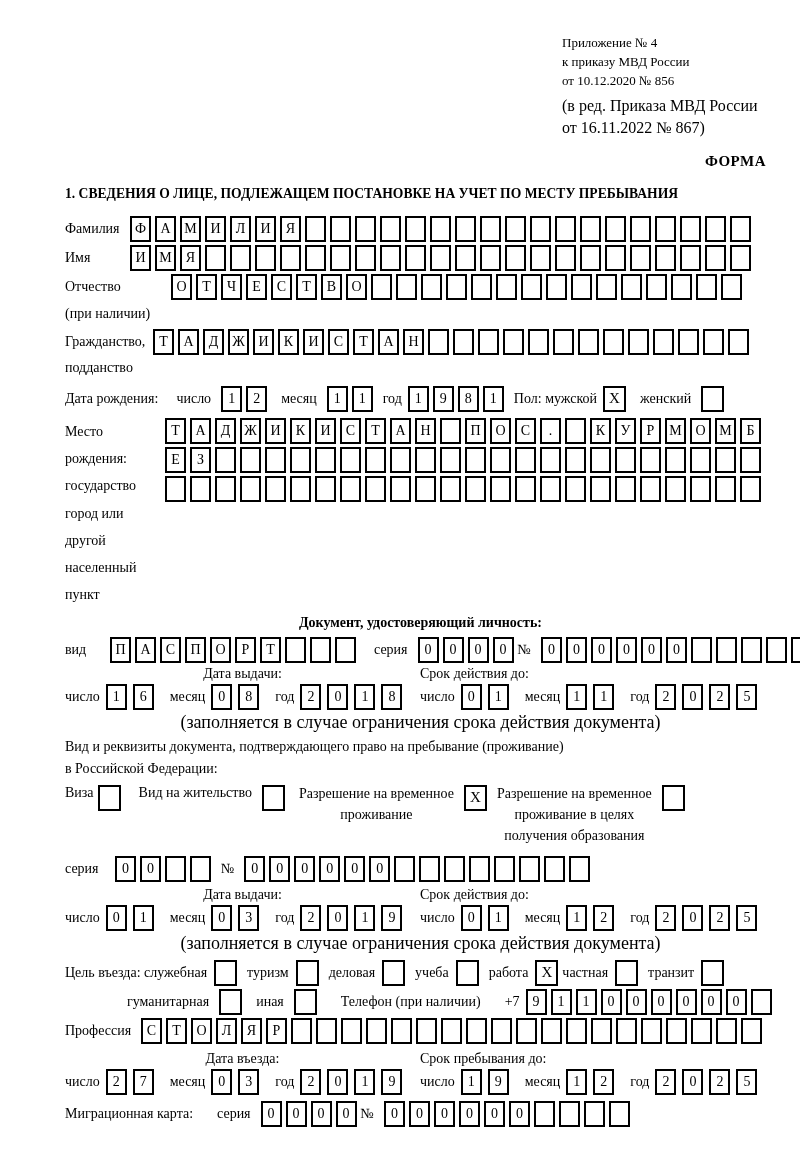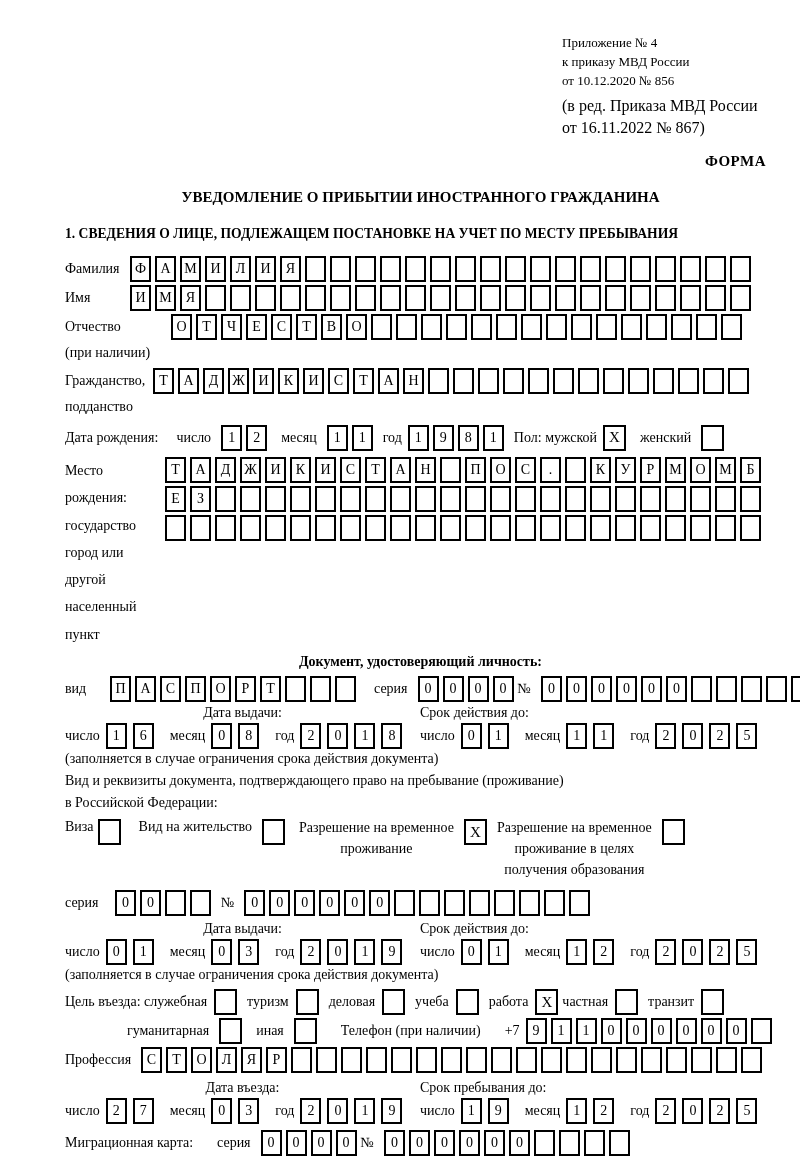--- a/index.html
+++ b/index.html
@@ -36,21 +36,21 @@
   }
   .center-b{font-weight:bold;text-align:center;margin:6px 0 6px 0;}
   .dates-head{display:flex;margin-top:3px;}
   .dates-head .dh-left{width:355px;text-align:center;}
   .dates-head .dh-right{width:300px;}
   .dates-row{display:flex;align-items:center;margin-top:2px;margin-bottom:2px;}
   .dates-row .dg-left{display:flex;align-items:center;width:355px;flex-shrink:0;}
   .dates-row .dg-right{display:flex;align-items:center;}
   .dg-left span,.dg-right span{margin-right:6px;}
   .dg-left .boxrow,.dg-right .boxrow{margin-right:10px;}
-  .note-right{width:711px;text-align:left;font-size:14px;margin:1px 0 6px 0;}
+  .note-right{width:711px;text-align:center;font-size:18px;margin:1px 0 6px 0;}
   .permits{display:flex;align-items:flex-start;margin-top:6px;margin-bottom:10px;}
   .permits .pl{text-align:center;line-height:1.5;}
   .permits .cb{margin-left:10px;margin-top:2px;}
   .gap6{width:6px;flex-shrink:0;}.gap10{width:10px;flex-shrink:0;}
   .gap14{width:14px;flex-shrink:0;}.gap18{width:18px;flex-shrink:0;}.gap24{width:24px;flex-shrink:0;}
   .purpose .cb{margin:0 10px 0 7px;}
   .purpose .cb:last-child{margin-right:0;}
 </style>
 </head>
 <body>
@@ -63,21 +63,20 @@
     <div>от 10.12.2020 № 856</div>
     <div class="note">
       <div>(в ред. Приказа МВД России</div>
       <div>от 16.11.2022 № 867)</div>
     </div>
   </div>
 
   <div class="forma">ФОРМА</div>
 
   <div class="title">
-    <div>УВЕДОМЛЕНИЕ О ПРИБЫТИИ ИНОСТРАННОГО ГРАЖДАНИНА</div>
   </div>
 
   <div class="section">1. СВЕДЕНИЯ О ЛИЦЕ, ПОДЛЕЖАЩЕМ ПОСТАНОВКЕ НА УЧЕТ ПО МЕСТУ ПРЕБЫВАНИЯ</div>
 
   <div class="formbody">
 
     <div class="row">
       <span class="lbl" style="width:65px;">Фамилия</span>
       <span class="boxrow">
           <span class="box">Ф</span>

